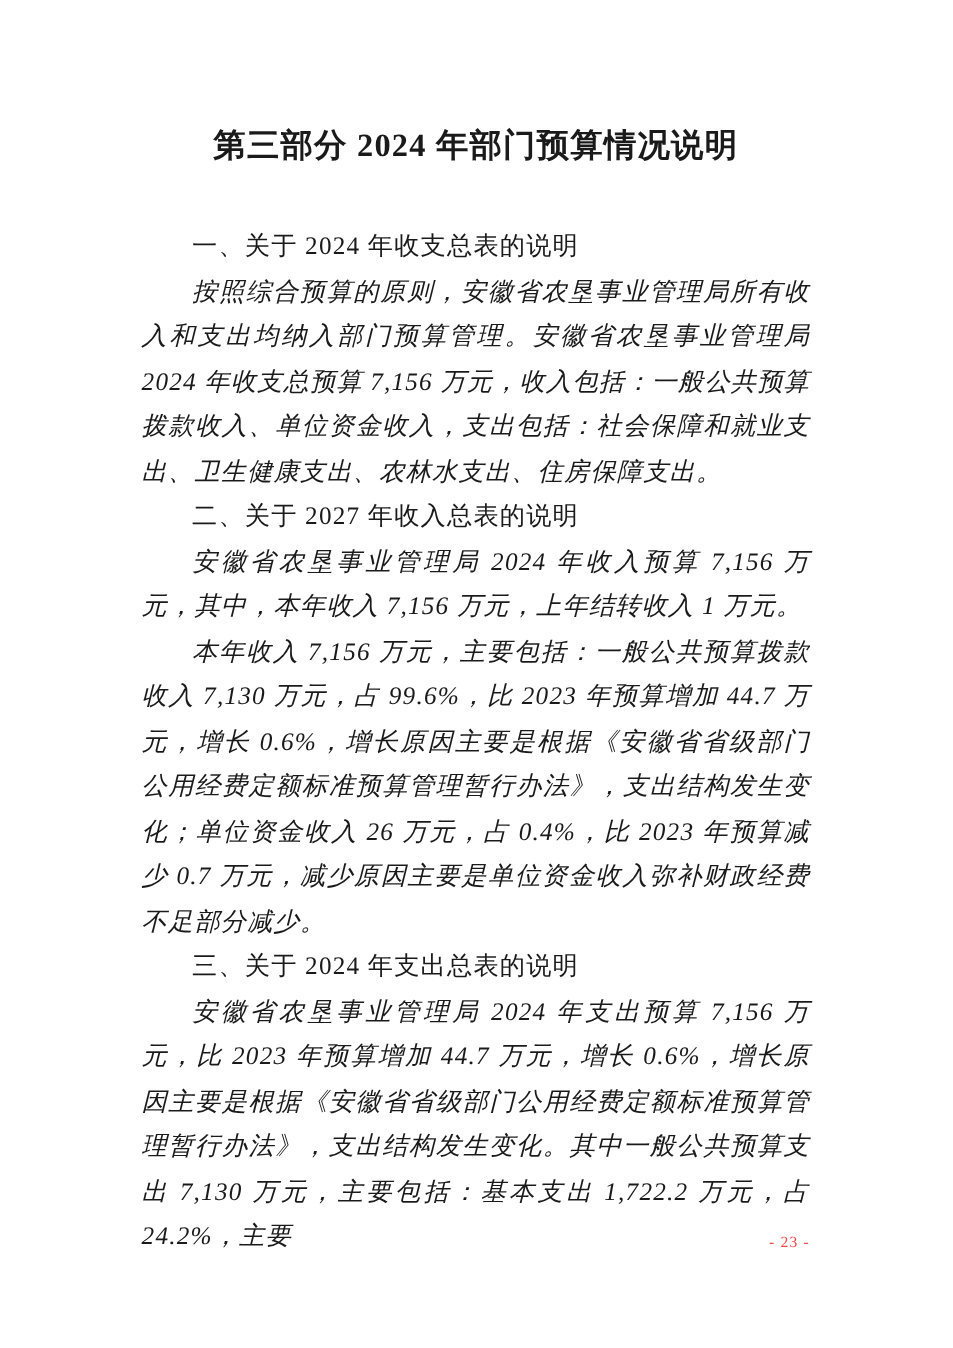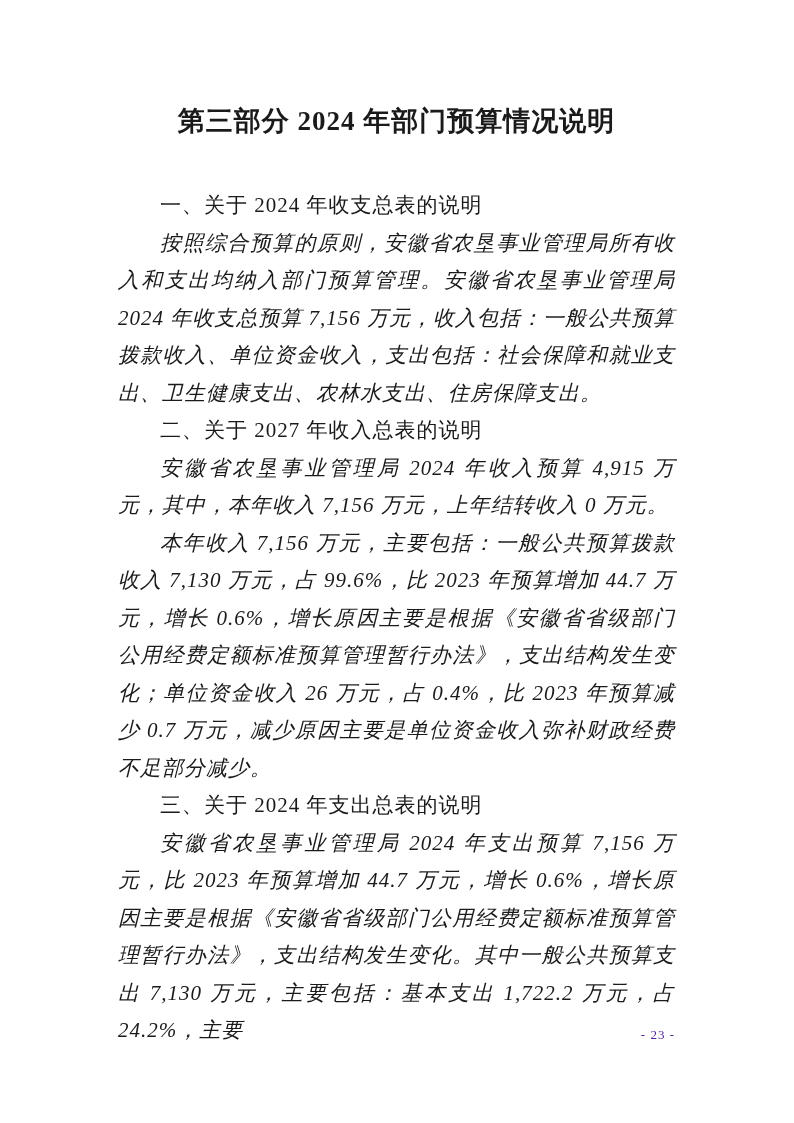--- a/index.html
+++ b/index.html
@@ -50,37 +50,37 @@
     text-justify: inter-character;
     font-style: italic;
   }
   .page-number {
     position: absolute;
     top: 1026px;
     right: 119px;
     font-size: 13px;
     line-height: 18px;
     letter-spacing: 1px;
-    color: #4c1d95;
+    color: #ef4444;
   }
 </style>
 </head>
 <body>
 
 <div class="page">
 
   <h1 class="doc-title">第三部分 2024 年部门预算情况说明</h1>
 
   <div class="doc-body">
 
     <h2 class="section-heading">一、关于 2024 年收支总表的说明</h2>
     <p class="para">按照综合预算的原则，安徽省农垦事业管理局所有收入和支出均纳入部门预算管理。安徽省农垦事业管理局 2024 年收支总预算 7,156 万元，收入包括：一般公共预算拨款收入、单位资金收入，支出包括：社会保障和就业支出、卫生健康支出、农林水支出、住房保障支出。</p>
 
     <h2 class="section-heading">二、关于 2027 年收入总表的说明</h2>
-    <p class="para">安徽省农垦事业管理局 2024 年收入预算 4,915 万元，其中，本年收入 7,156 万元，上年结转收入 0 万元。</p>
+    <p class="para">安徽省农垦事业管理局 2024 年收入预算 7,156 万元，其中，本年收入 7,156 万元，上年结转收入 1 万元。</p>
     <p class="para">本年收入 7,156 万元，主要包括：一般公共预算拨款收入 7,130 万元，占 99.6%，比 2023 年预算增加 44.7 万元，增长 0.6%，增长原因主要是根据《安徽省省级部门公用经费定额标准预算管理暂行办法》，支出结构发生变化；单位资金收入 26 万元，占 0.4%，比 2023 年预算减少 0.7 万元，减少原因主要是单位资金收入弥补财政经费不足部分减少。</p>
 
     <h2 class="section-heading">三、关于 2024 年支出总表的说明</h2>
     <p class="para">安徽省农垦事业管理局 2024 年支出预算 7,156 万元，比 2023 年预算增加 44.7 万元，增长 0.6%，增长原因主要是根据《安徽省省级部门公用经费定额标准预算管理暂行办法》，支出结构发生变化。其中一般公共预算支出 7,130 万元，主要包括：基本支出 1,722.2 万元，占 24.2%，主要</p>
 
   </div>
 
   <div class="page-number">- 23 -</div>
 
 </div>

